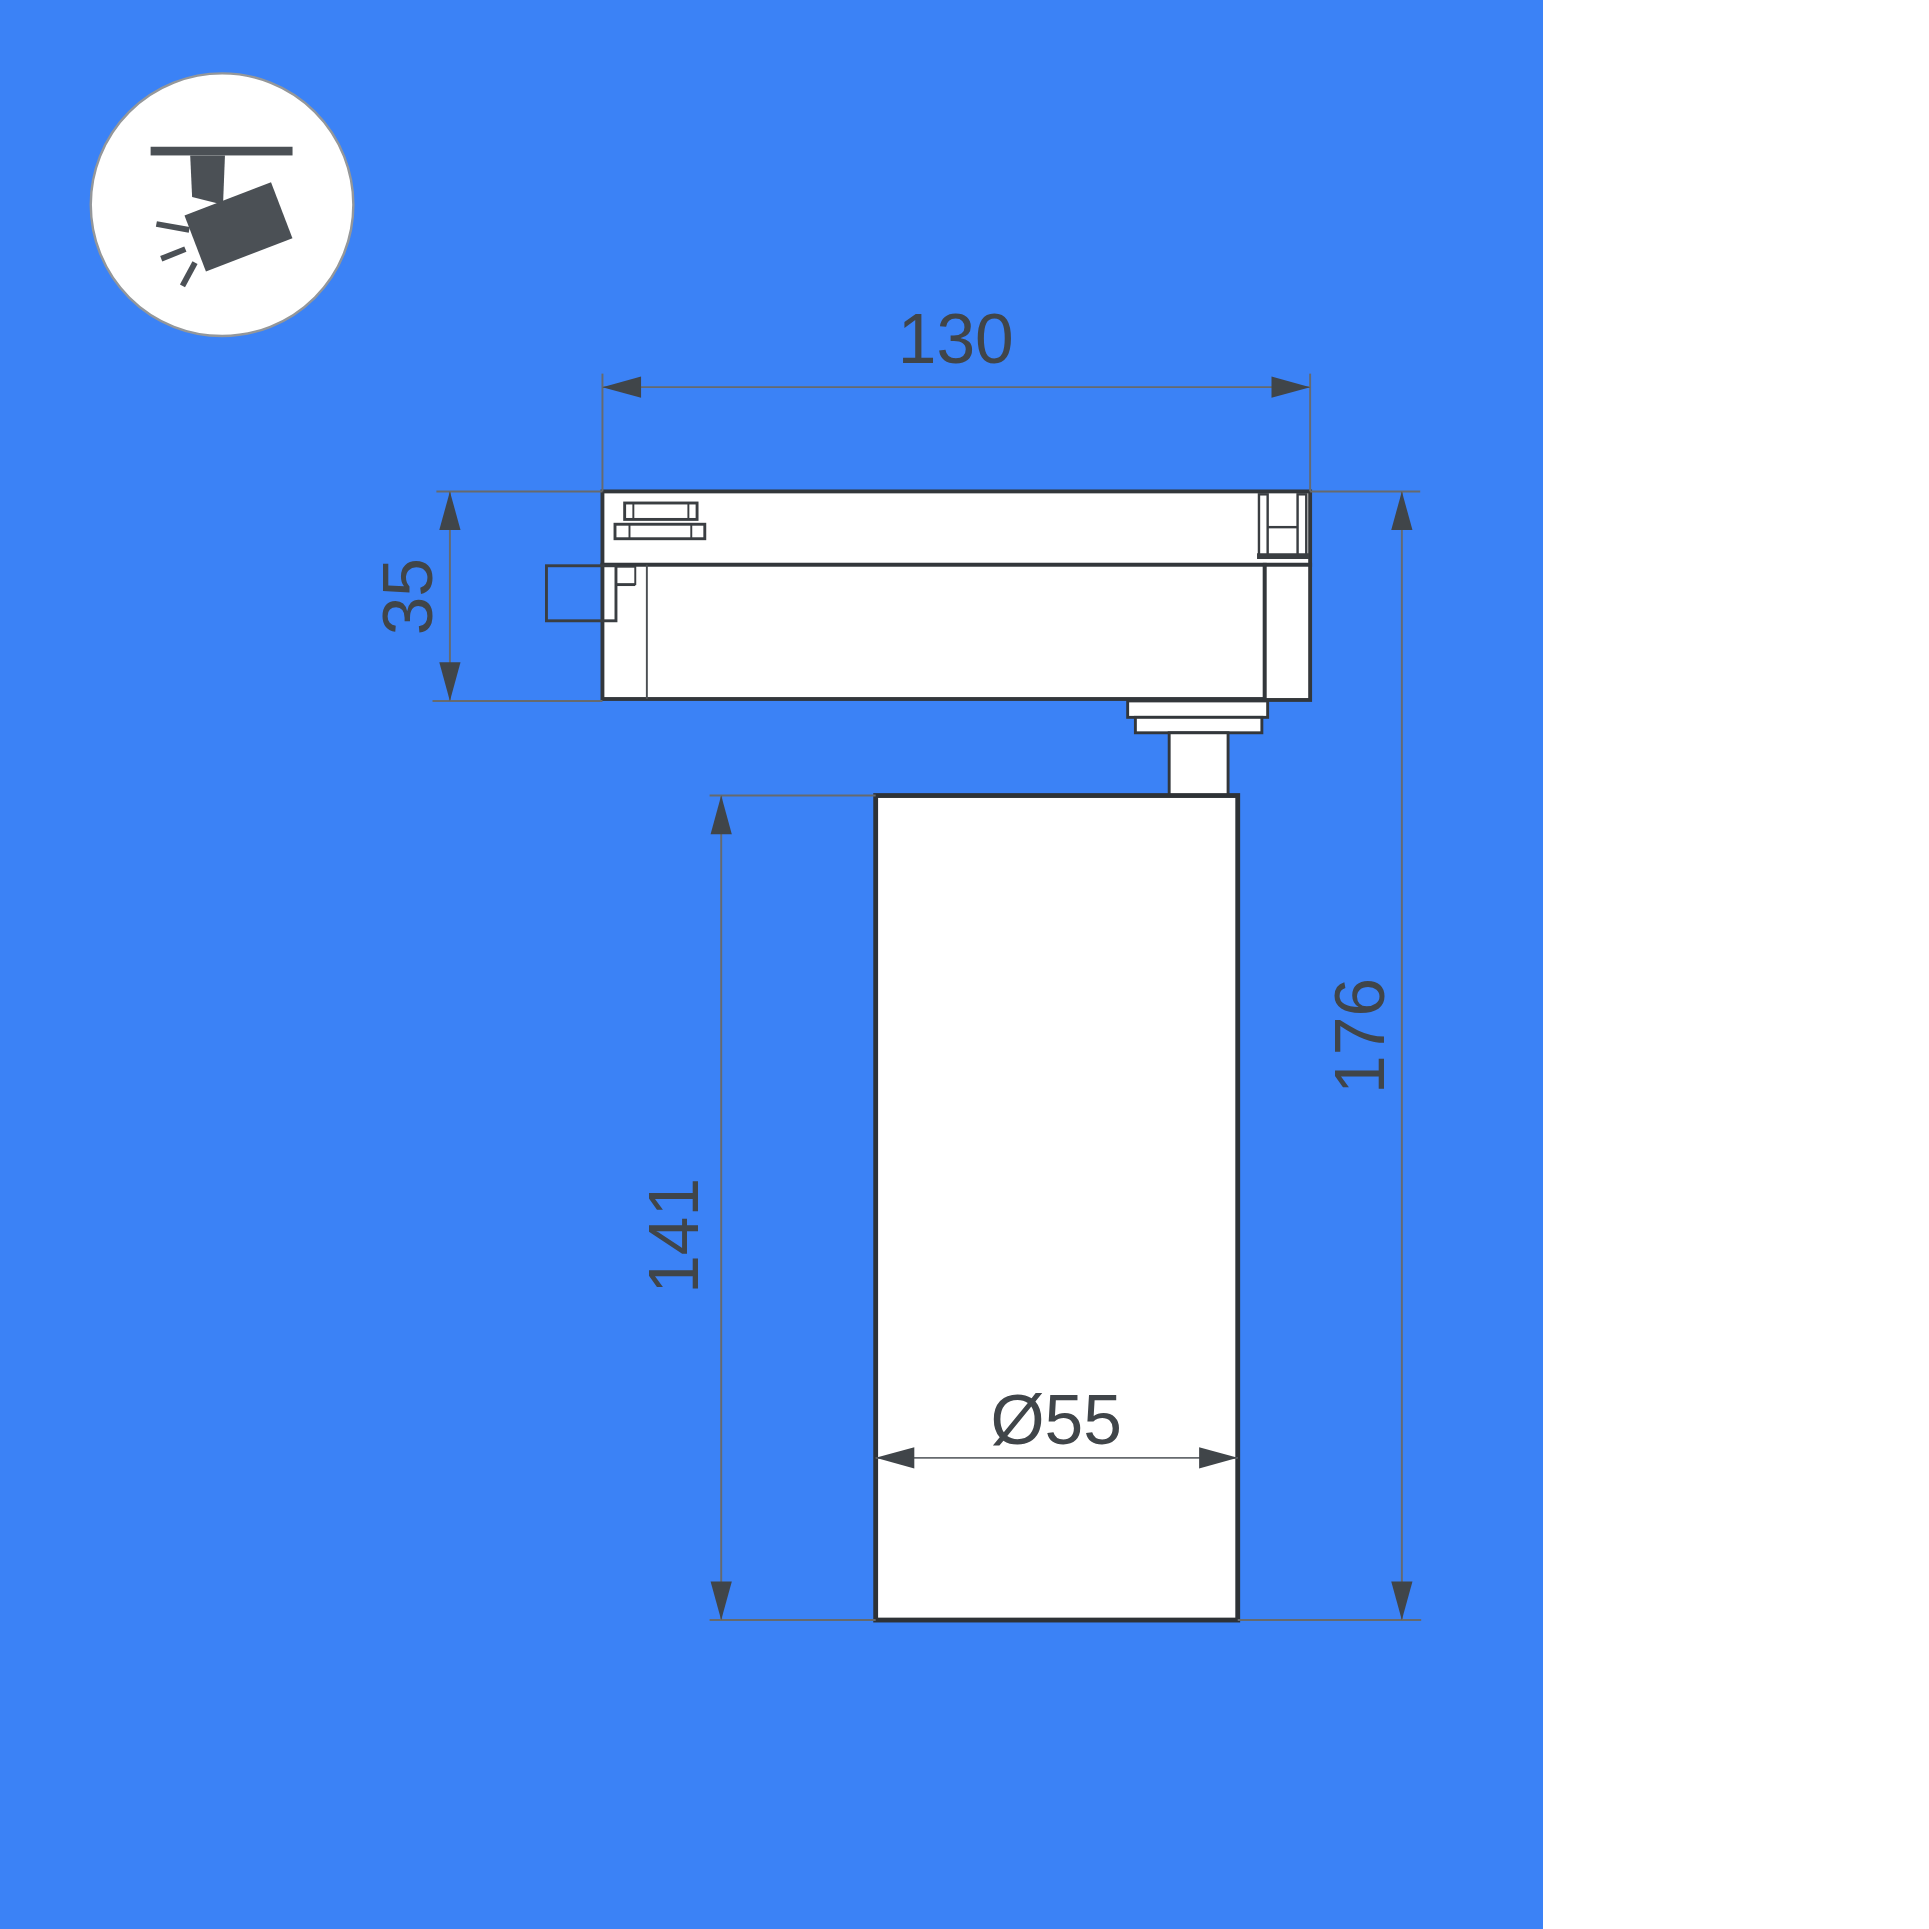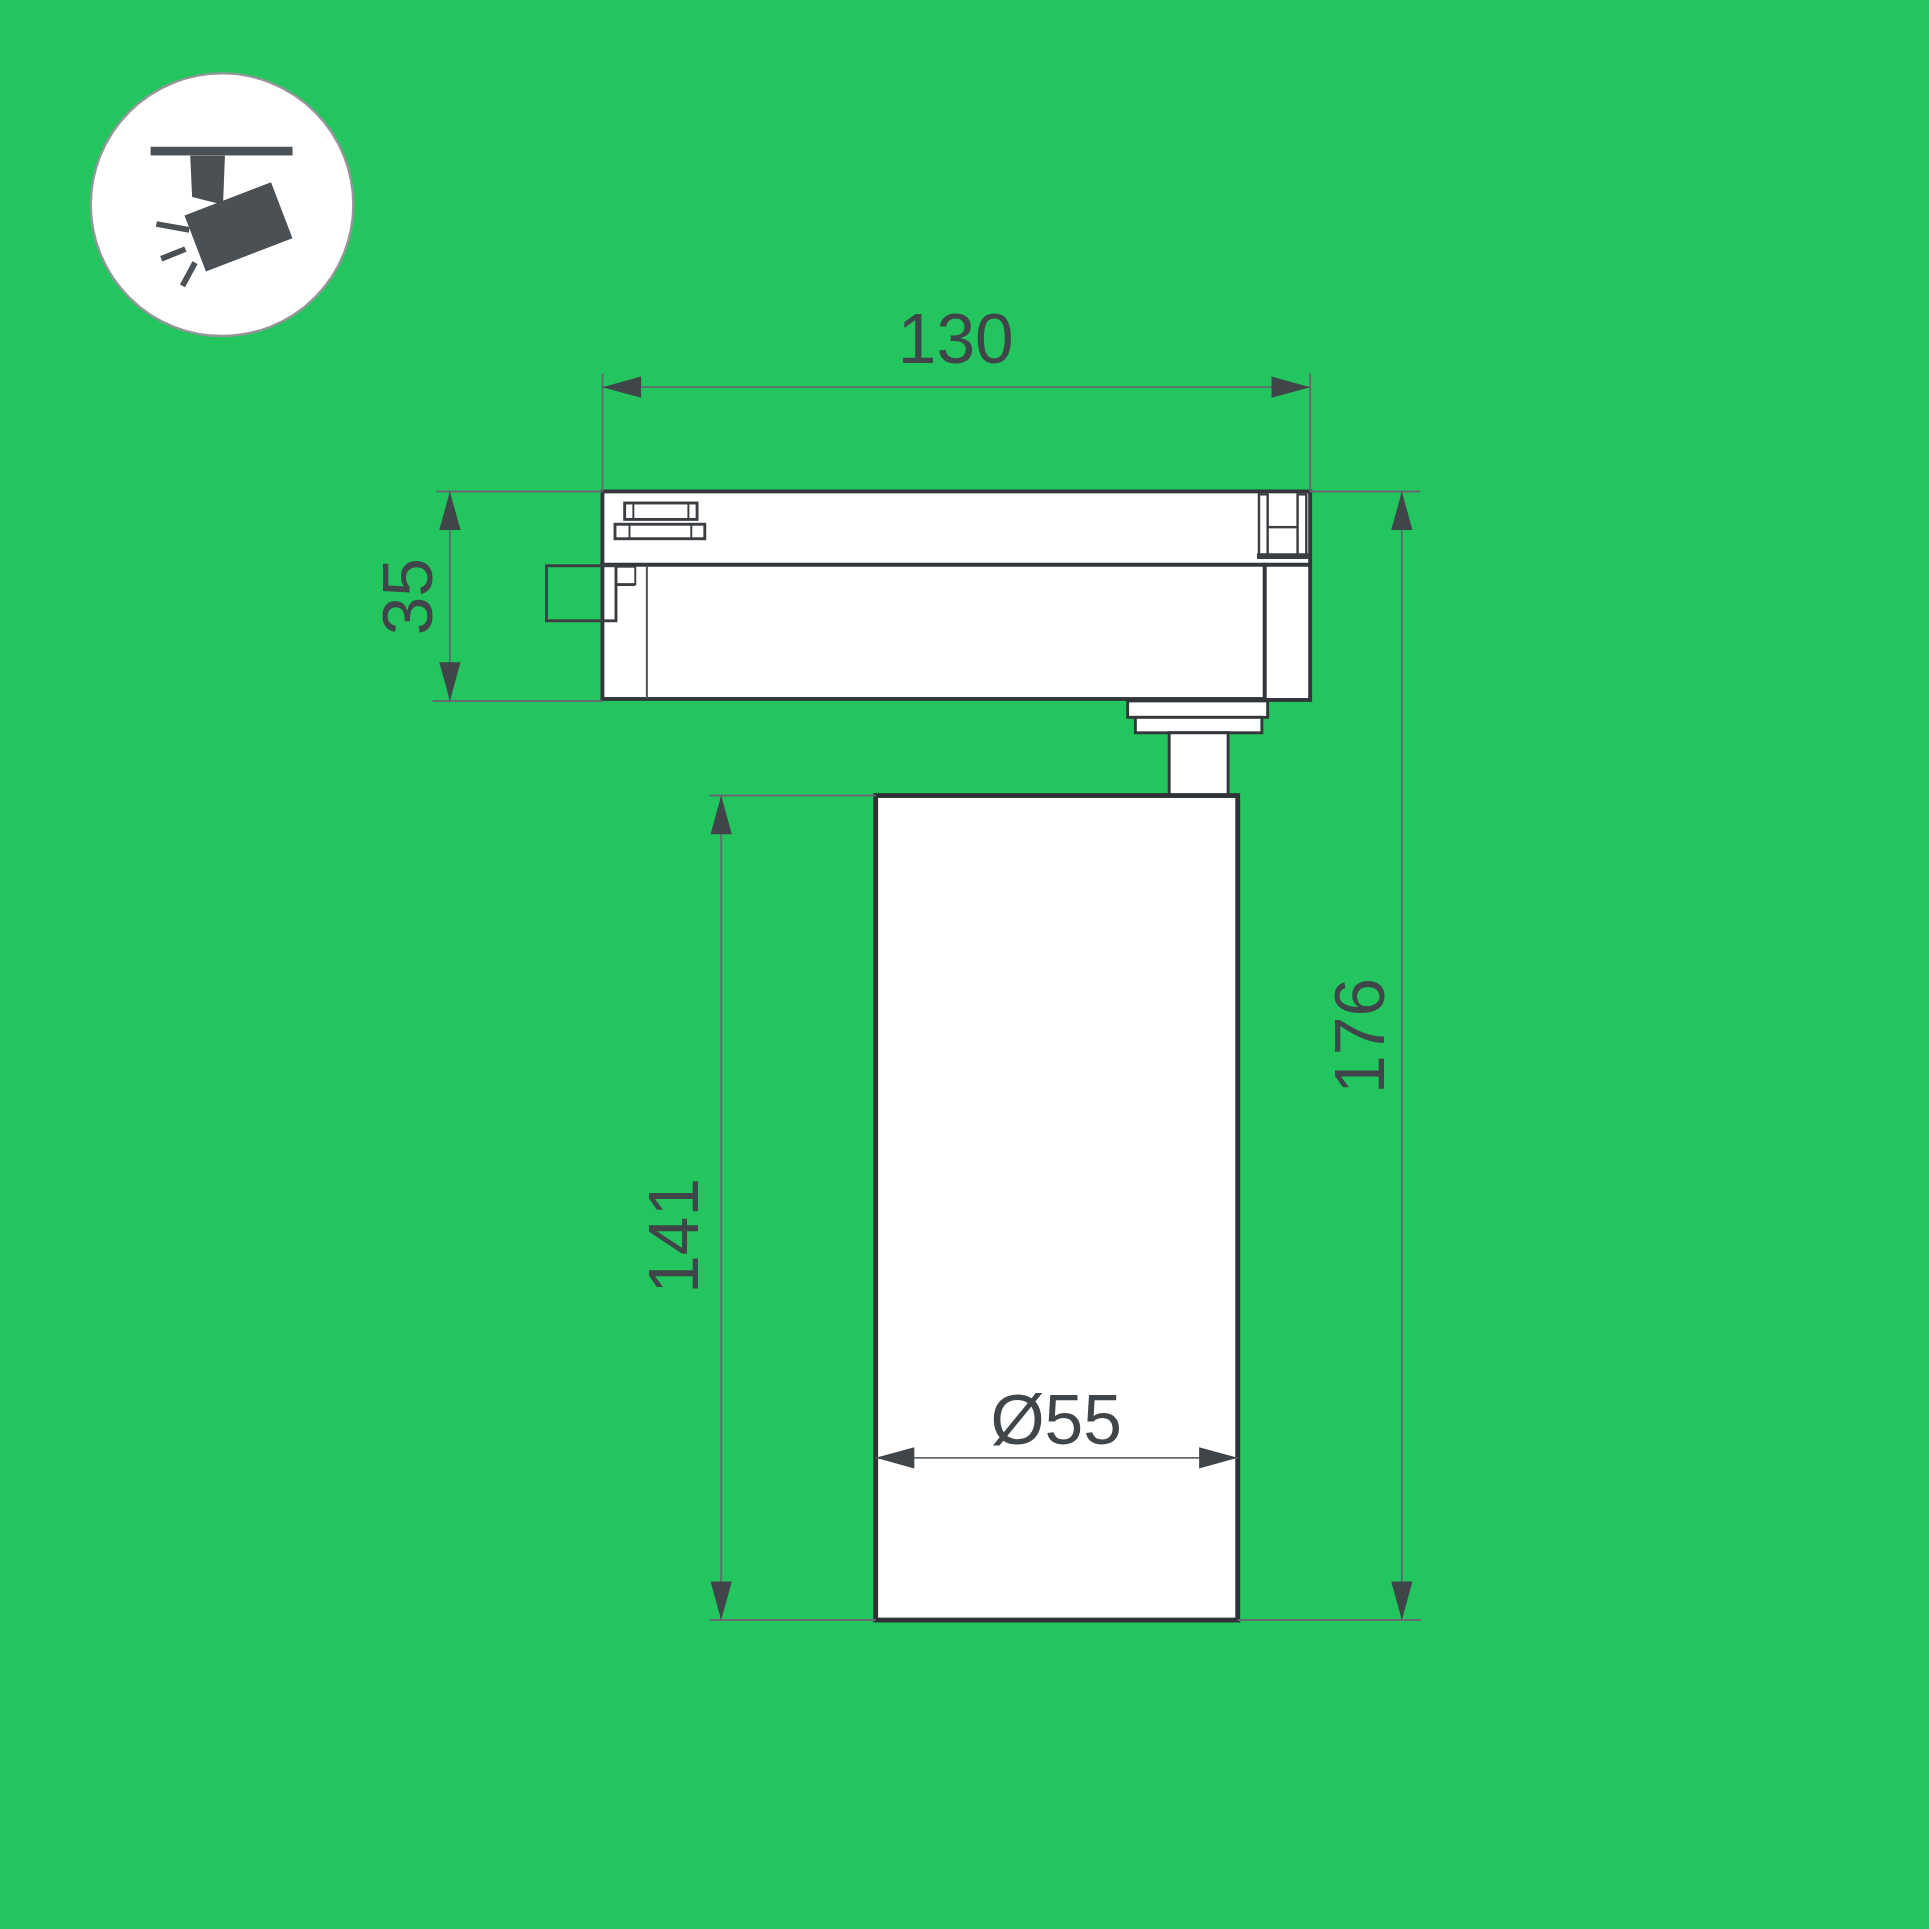--- a/index.html
+++ b/index.html
@@ -1,20 +1,20 @@
 <!DOCTYPE html>
 <html><head>
 <meta charset="utf-8">
 <style>
   html, body { margin: 0; padding: 0; background: #ffffff; }
   .canvas {
     position: relative;
-    width: 1929px;
+    width: 1543px;
     height: 1929px;
-    background: #22c55e;
+    background: #3b82f6;
     font-family: "Liberation Sans", sans-serif;
   }
   svg { display: block; }
   svg text {
     font-family: "Liberation Sans", sans-serif;
     font-size: 72px;
     fill: #404549;
   }
 </style>
 </head>

